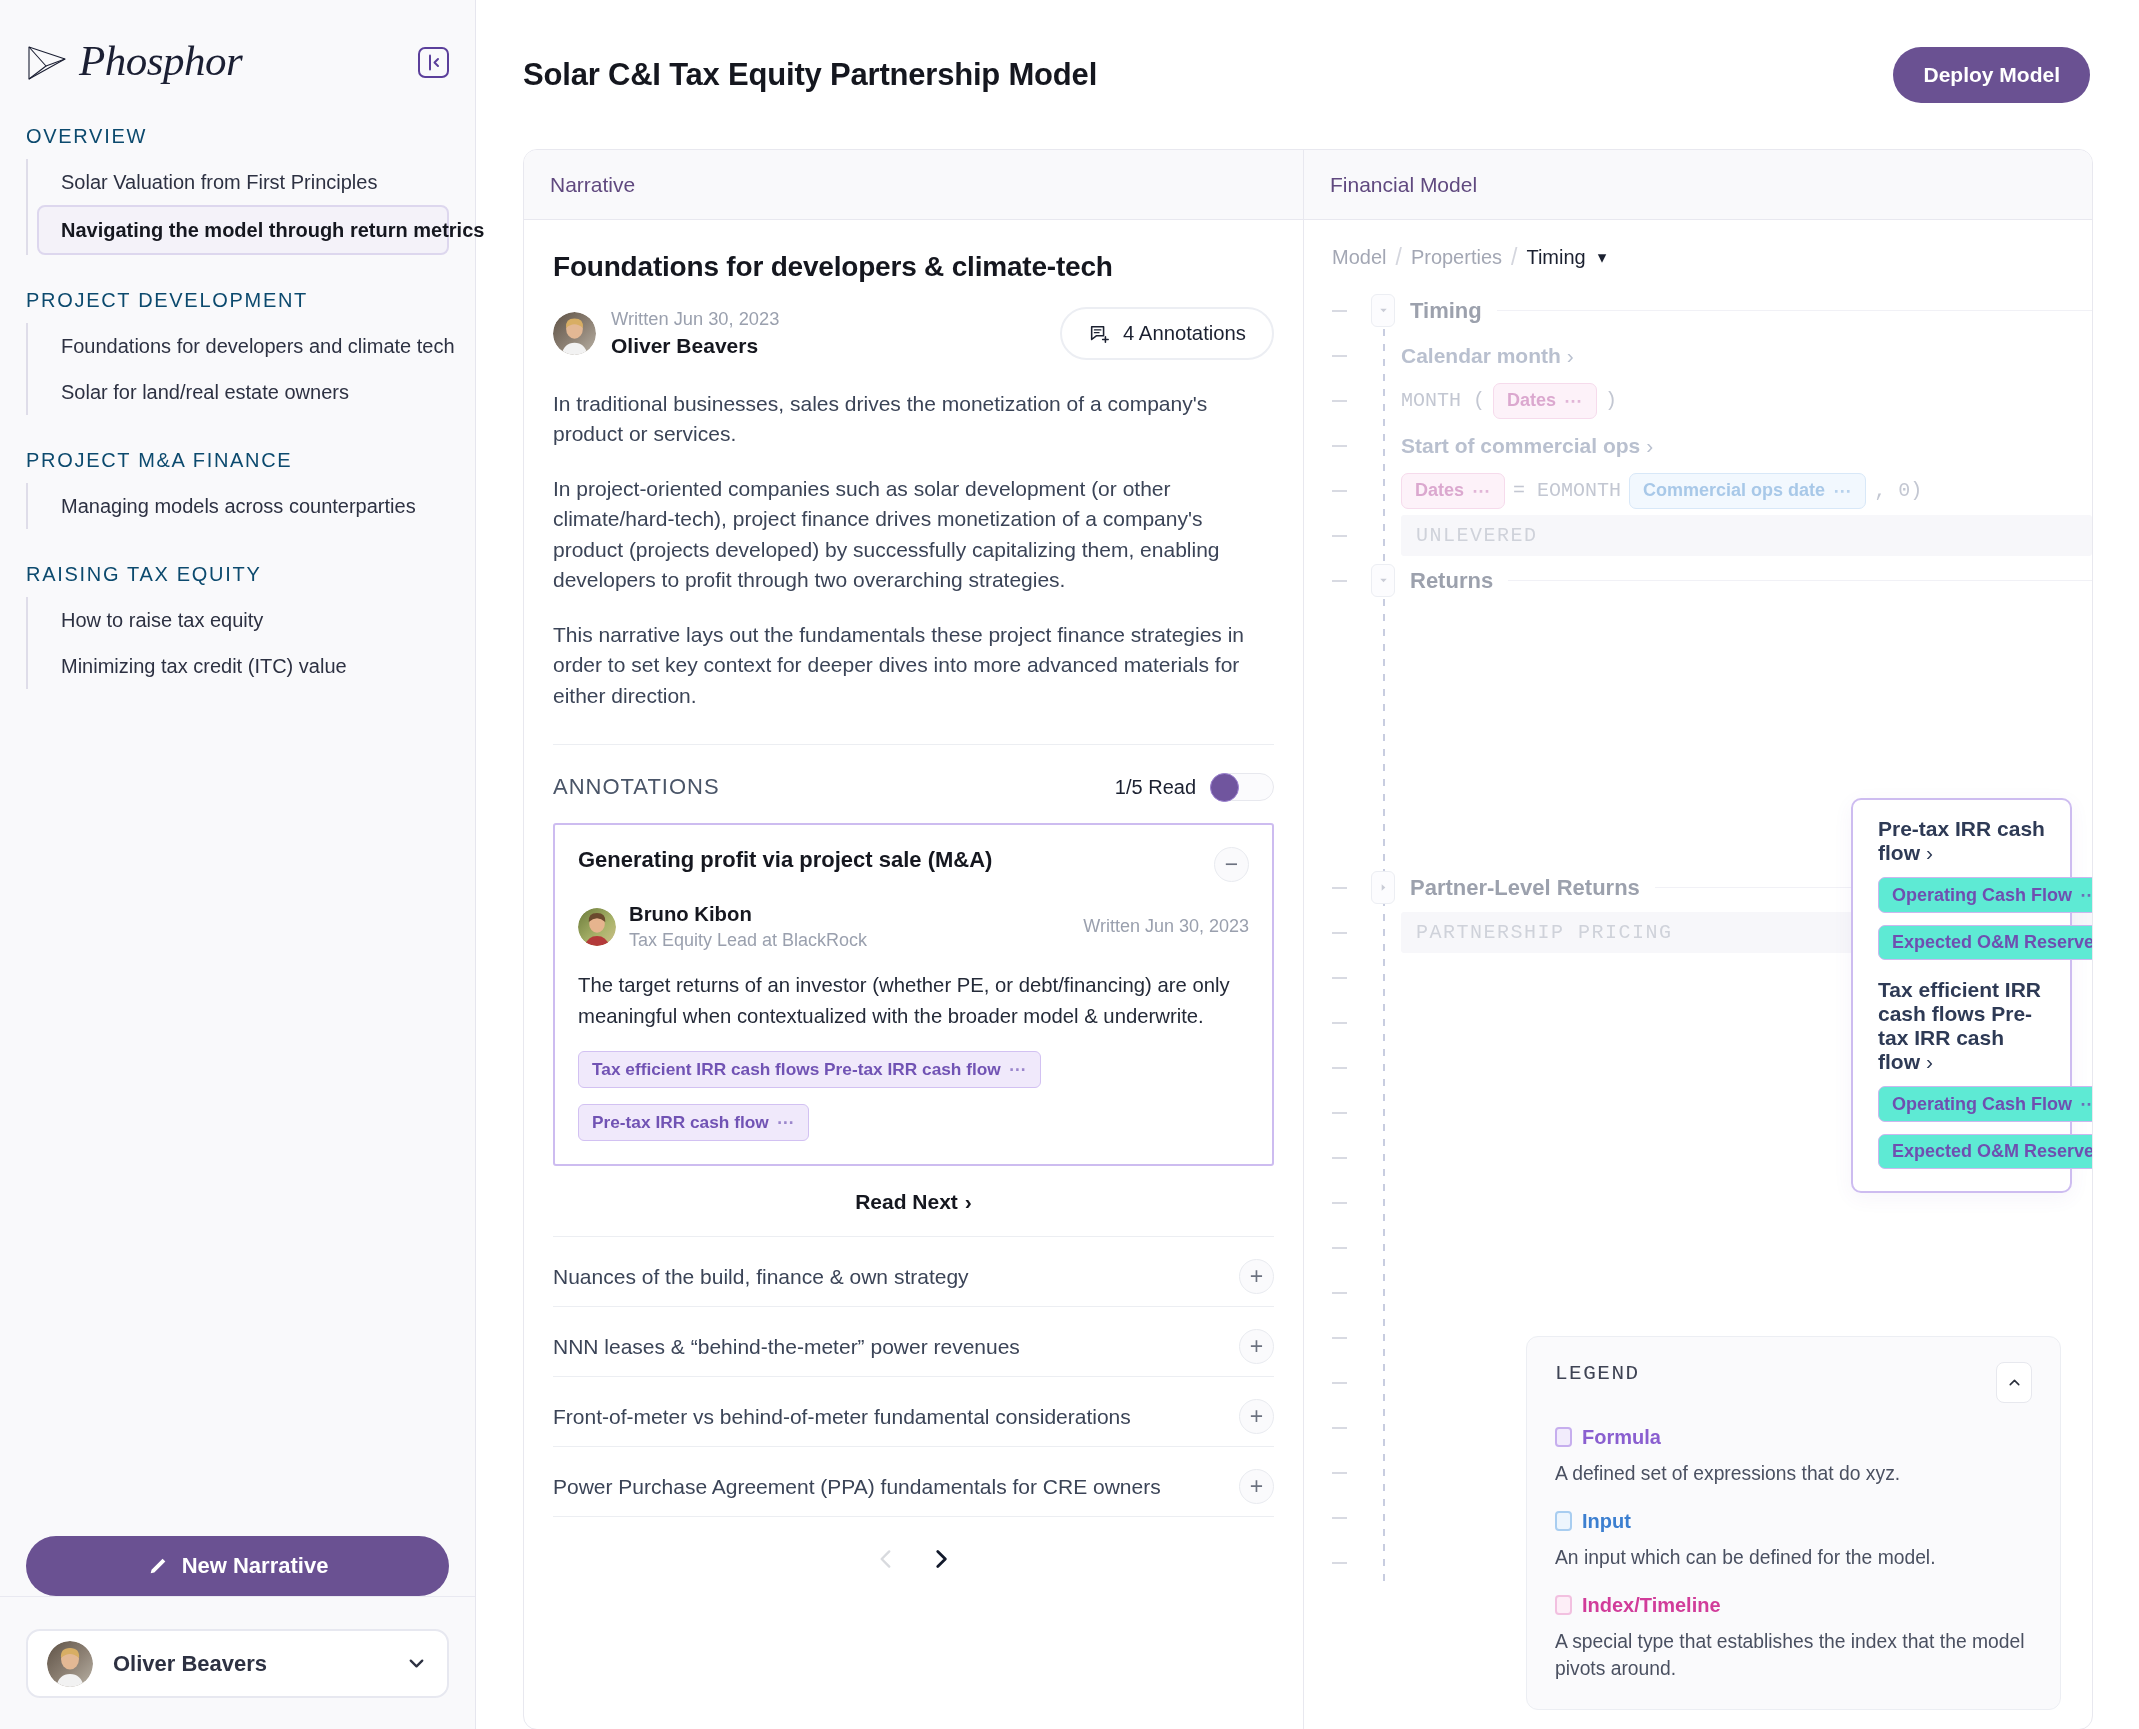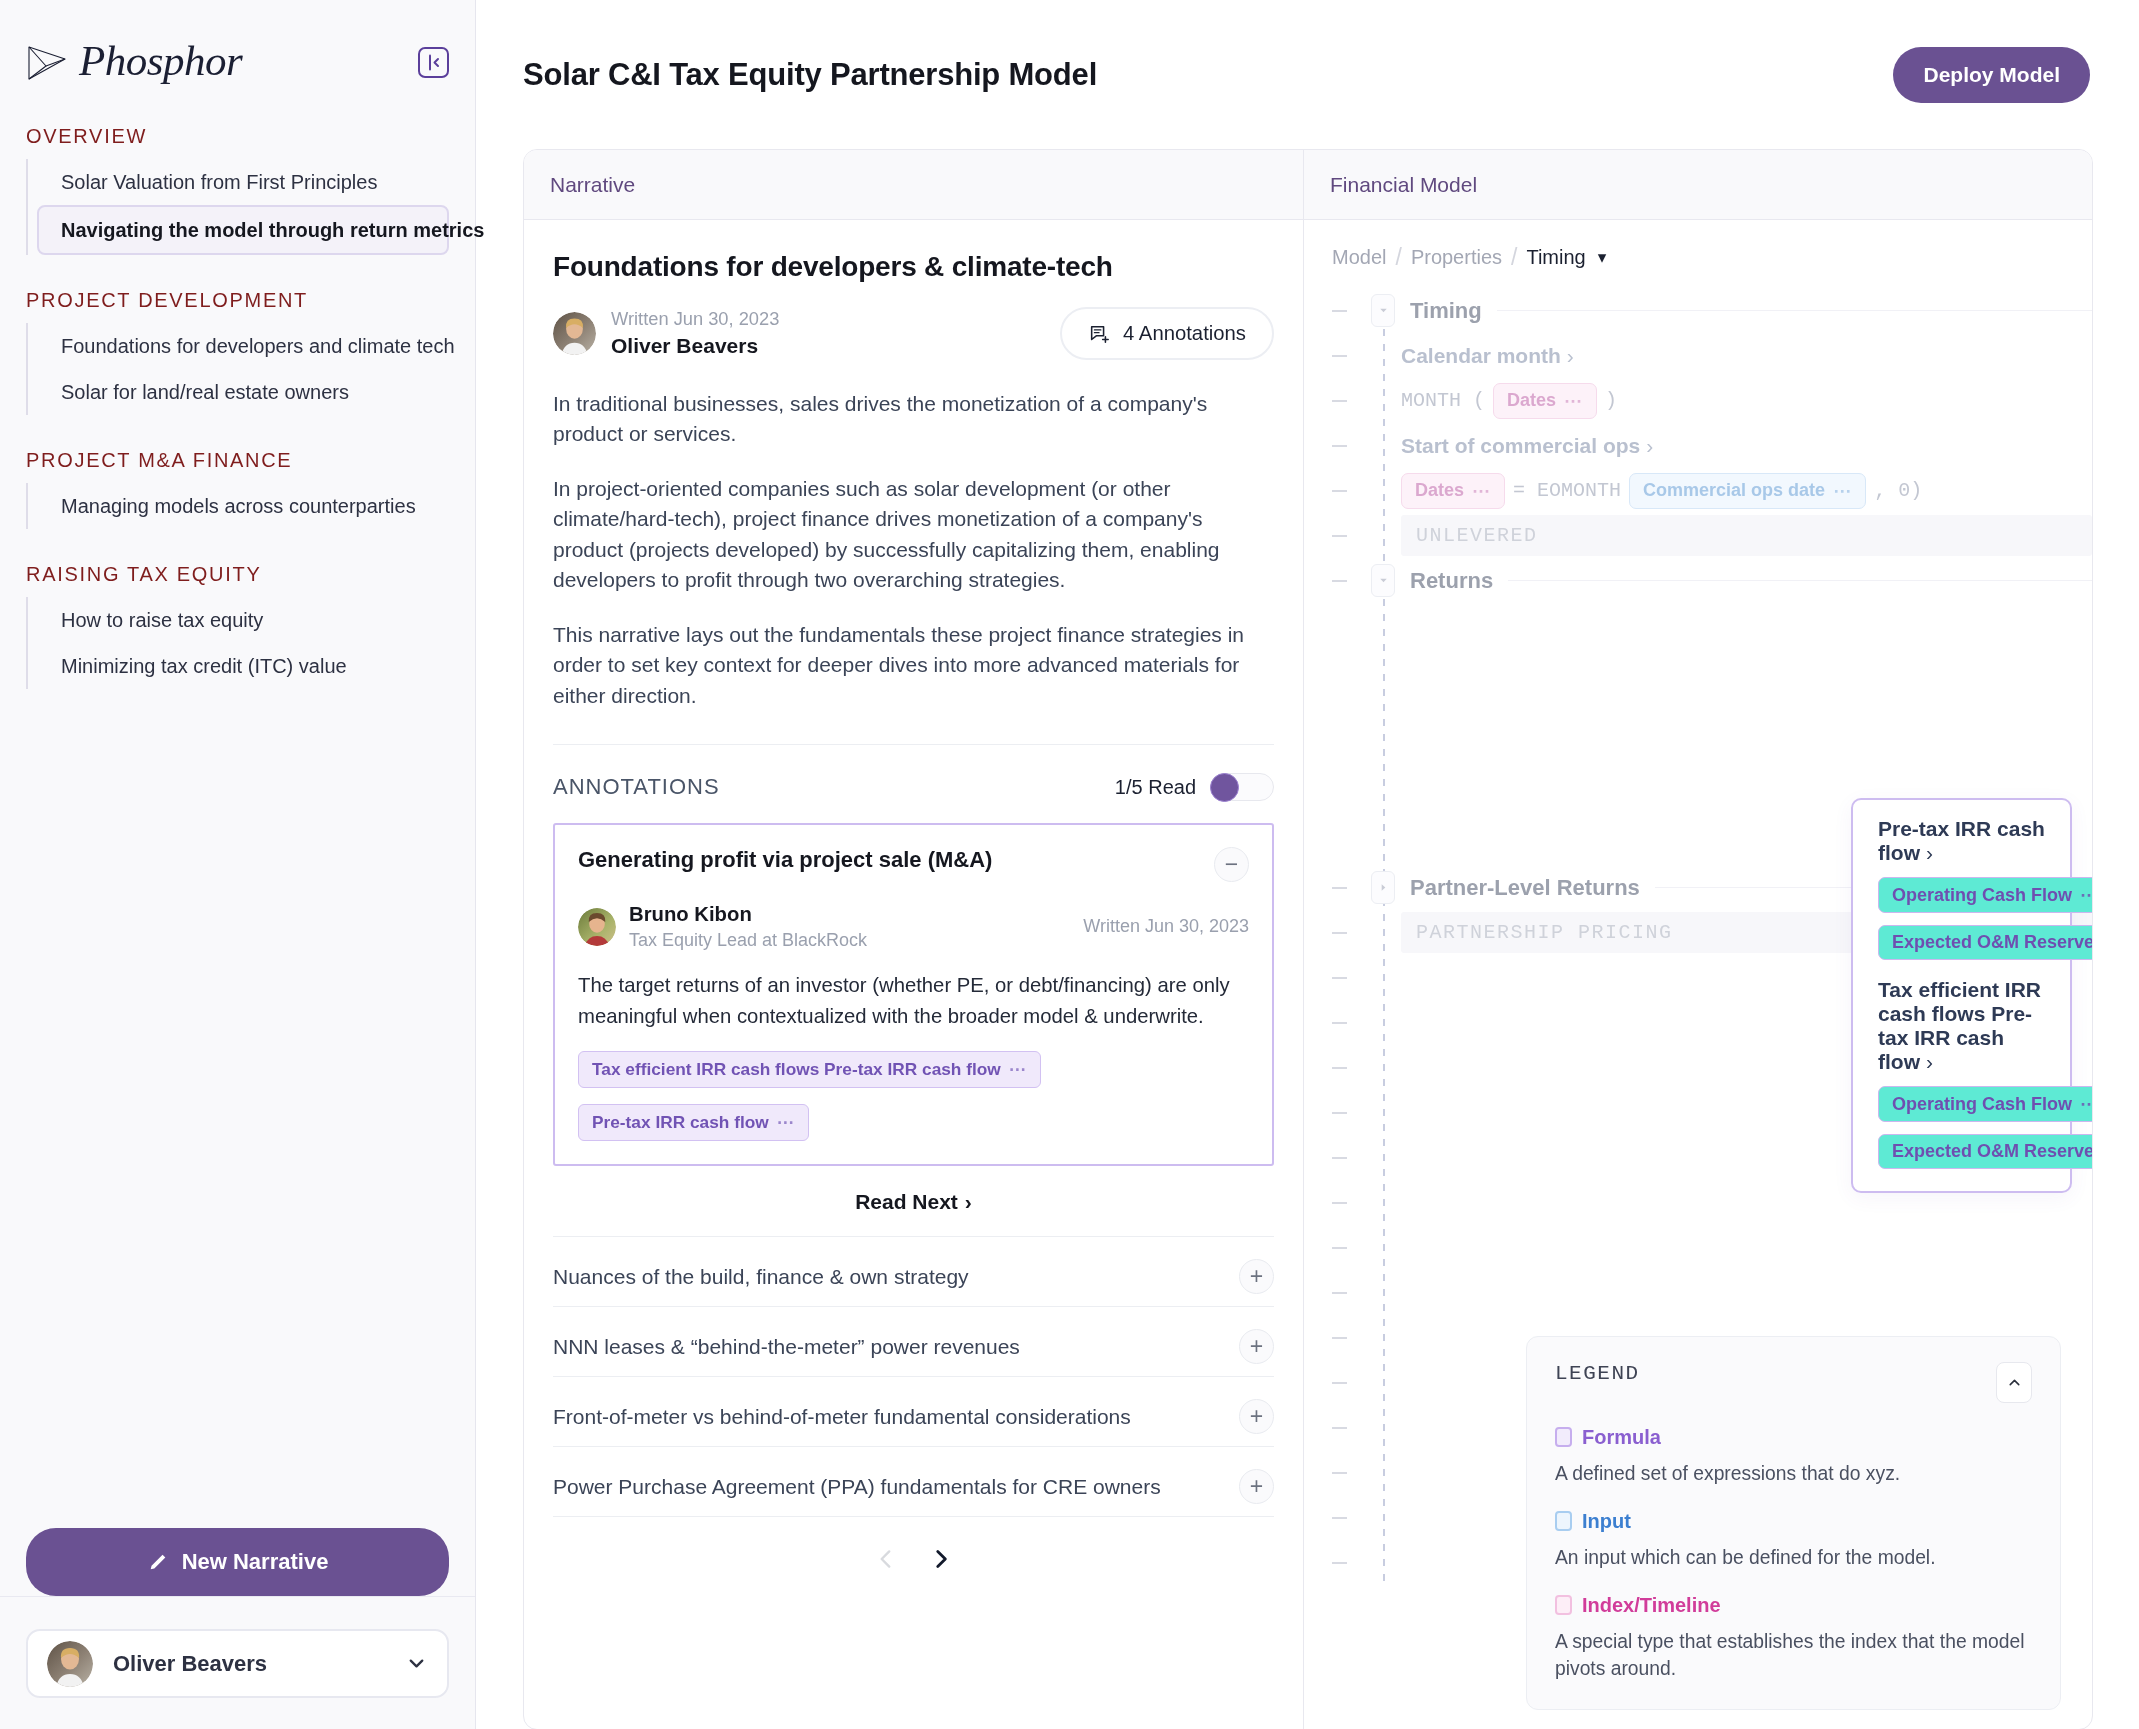--- a/index.html
+++ b/index.html
@@ -47,21 +47,21 @@
     border-radius: 13px;
     display: flex; align-items: center;
     padding: 0 17px; gap: 11px;
   }
   .search-ph { font-size: 21px; color: #8b8fa3; }
 
   .nav { padding: 0 26px; margin-top: 39px; flex: 1 1 auto; }
   .nav-group { margin-bottom: 3px; }
   .nav-head {
     font-size: 20px; letter-spacing: 1.7px;
-    color: #7f1d1d; font-weight: 400;
+    color: #0c4a6e; font-weight: 400;
     margin: 0 0 11px 0;
   }
   .nav-items { border-left: 2px solid #dfdde9; padding-left: 12px; }
   .nav-item {
     font-size: 20px; color: #2d3142;
     padding: 11px 0 11px 21px;
     border-radius: 8px;
     line-height: 1.2;
     white-space: nowrap;
   }
@@ -70,21 +70,21 @@
     border: 2px solid #ddd7ee;
     font-weight: 700;
     color: #15171f;
     margin-left: -3px;
     padding-left: 22px;
   }
   .nav-spacer { height: 31px; }
 
   .new-narrative {
     margin: 12px 26px 0 26px;
-    height: 68px; border-radius: 30px;
+    height: 60px; border-radius: 30px;
     background: #6a5192; color: #fff;
     display:flex; align-items:center; justify-content:center; gap: 13px;
     font-size: 22px; font-weight: 700;
   }
   .sb-bottom {
     margin-top: auto;
     border-top: 1.5px solid #e9e9f1;
     padding: 32px 26px 32px 26px;
   }
   .user-card {

